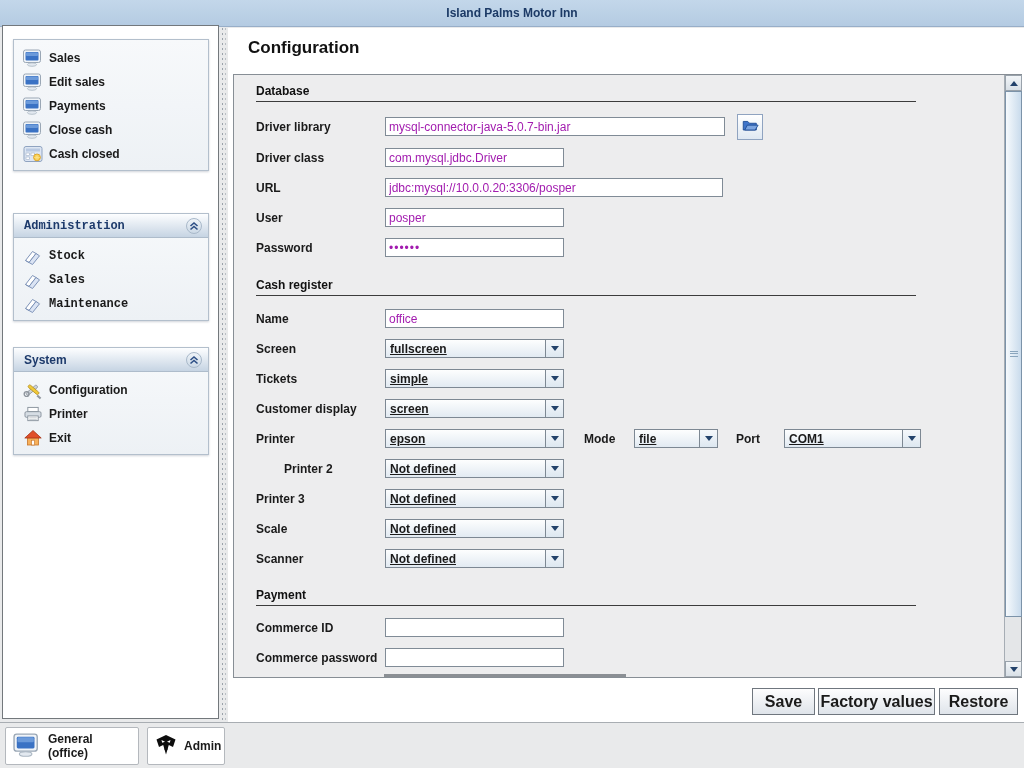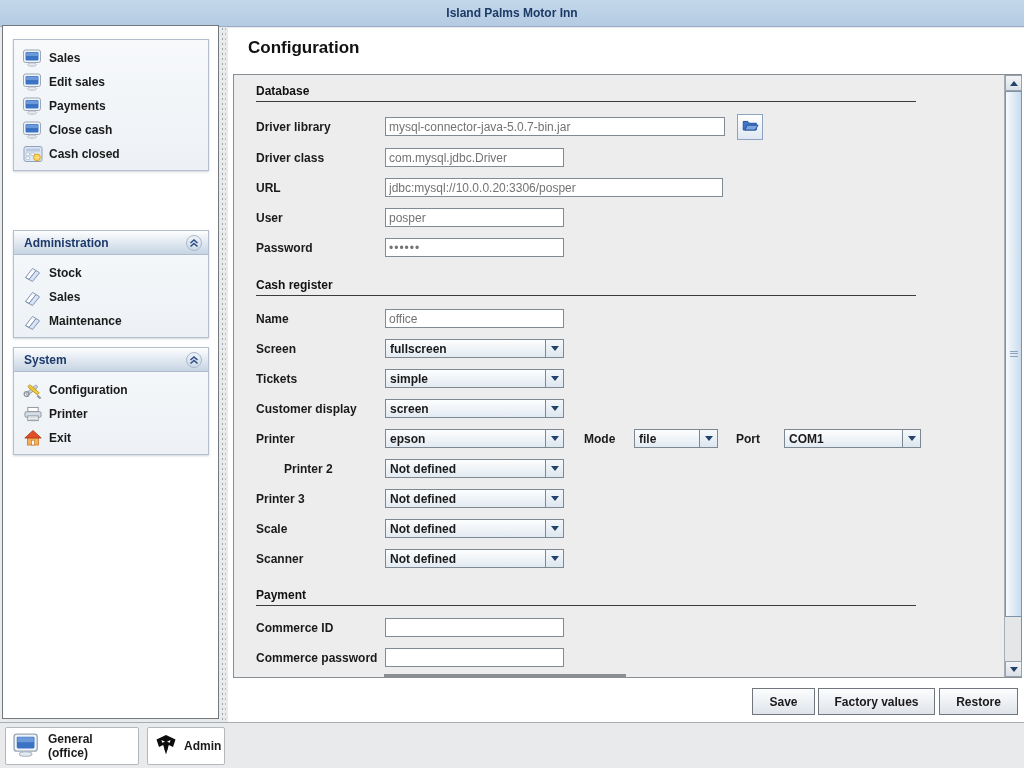--- a/index.html
+++ b/index.html
@@ -36,24 +36,24 @@
   
   .main{position:absolute;left:228px;top:28px;width:796px;height:694px;background:#ffffff;}
   .page-title{position:absolute;left:20px;top:10px;font-size:17px;font-weight:bold;color:#111;}
   .scrollpane{position:absolute;left:5px;top:46px;width:789px;height:604px;
     background:#ededee;border:1px solid #878e95;}
 
   .shead{position:absolute;left:22px;font-weight:bold;color:#111;}
   .srule{position:absolute;left:22px;width:660px;height:0;border-top:1px solid #3c3c3c;}
   .flabel{position:absolute;font-weight:bold;color:#1a1a1a;line-height:18px;}
   .tf{position:absolute;height:19px;border:1px solid #808b96;background:#ffffff;
-    font-family:"Liberation Sans",sans-serif;font-size:12px;color:#737373;padding:0 3px;}
+    font-family:"Liberation Sans",sans-serif;font-size:12px;color:#a21caf;padding:0 3px;}
   .combo{position:absolute;height:19px;border:1px solid #7d8893;display:flex;cursor:pointer;
     background:linear-gradient(#fdfefe,#e2eaf2);}
-  .combo .ct{flex:1;font-weight:bold;padding:1px 0 0 4px;line-height:17px;overflow:hidden;white-space:nowrap;}
+  .combo .ct{flex:1;font-weight:bold;padding:1px 0 0 4px;line-height:17px;overflow:hidden;white-space:nowrap;text-decoration:underline;}
   .combo .ca{width:18px;border-left:1px solid #7d8893;background:linear-gradient(#f5f8fb,#dde7f0);
     display:flex;align-items:center;justify-content:center;}
   .tri-down{width:0;height:0;border-left:4.5px solid transparent;border-right:4.5px solid transparent;
     border-top:5.5px solid #23426b;}
   .tri-up{width:0;height:0;border-left:4.5px solid transparent;border-right:4.5px solid transparent;
     border-bottom:5.5px solid #23426b;}
   .iconbtn{position:absolute;width:26px;height:26px;border:1px solid #8fa3c0;
     background:linear-gradient(#ffffff,#dfe8f2);display:flex;align-items:center;justify-content:center;cursor:pointer;}
 
   
@@ -63,21 +63,21 @@
   .vthumb{position:absolute;left:0;width:17px;background:linear-gradient(to right,#f6fafd,#c9dbec);
     border:1px solid #7c93a9;cursor:pointer;}
   .grip{position:absolute;left:4px;top:50%;width:8px;height:6px;margin-top:-3px;
     background:repeating-linear-gradient(to bottom,#8aa5bd 0 1px,transparent 1px 2.5px);}
   .hbar{position:absolute;height:3px;background:#8b8f94;}
 
   
   .btn{position:absolute;height:27px;border:1px solid #6f767e;
     background:linear-gradient(#fdfdfe,#dfe4ea);font-weight:bold;color:#1a1a1a;
     display:flex;align-items:center;justify-content:center;cursor:pointer;
-    font-family:"Liberation Sans",sans-serif;font-size:12px;}
+    font-family:"Liberation Sans",sans-serif;font-size:16px;}
 
   
   .statusbar{position:absolute;left:0;top:722px;width:1024px;height:46px;background:#e9eaeb;
     border-top:1px solid #a8adb2;}
   .sbtn{position:absolute;top:4px;height:38px;background:#ffffff;border:1px solid #b4b8bd;
     border-radius:2px;display:flex;align-items:center;padding:0 10px 0 6px;cursor:pointer;}
   .sbtn .lbl{font-weight:bold;margin-left:6px;}
 </style>
 </head>
 <body>
@@ -146,21 +146,21 @@
                 <rect x="4" y="12" width="3.4" height="2.6" fill="#ffffff" stroke="#9fb0c8" stroke-width="0.6"></rect>
                 <circle cx="15" cy="12.4" r="3.4" fill="#f7c73c" stroke="#d89a1c" stroke-width="0.8"></circle>
                 <path d="M15 9.6 L15 15.2 M12.2 12.4 L17.8 12.4 M13 10.4 L17 14.4 M17 10.4 L13 14.4" stroke="#fae28c" stroke-width="0.9"></path>
               </svg>
             </span>
           <span class="lbl">Cash closed</span>
         </div>
       </div>
     </div>
 
-    <div class="tpanel" style="top:204px;">
+    <div class="tpanel" style="top:187px;font-family:Liberation Mono, monospace;">
       <div class="tpanel-h">
         <span class="ttl">Administration</span>
         <span class="chev">
           <svg viewBox="0 0 12 12" width="12" height="12">
               <path d="M2.5 6 L6 3 L9.5 6 M2.5 9.5 L6 6.5 L9.5 9.5" fill="none" stroke="#2d4f86" stroke-width="1.6"></path>
             </svg>
         </span>
       </div>
       <div class="titems">
         <div class="titem">

